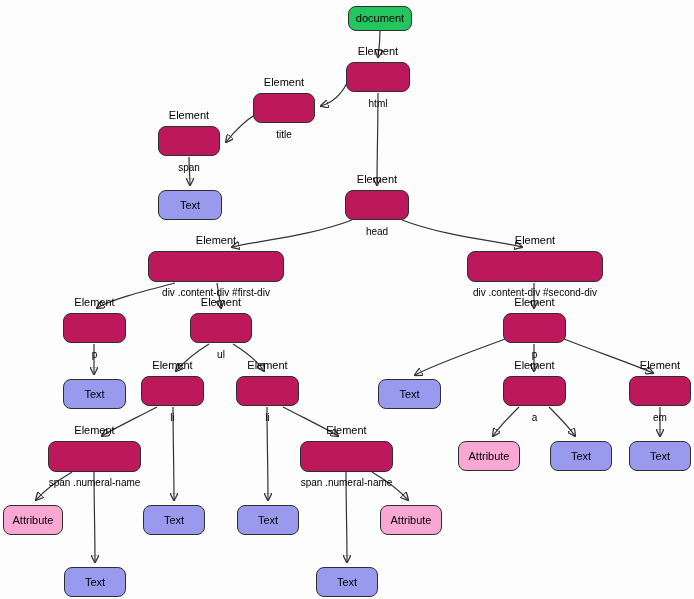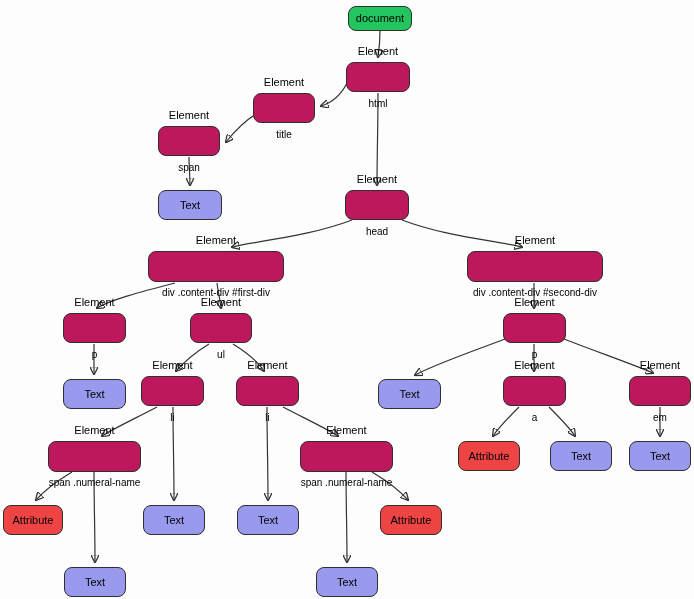--- a/index.html
+++ b/index.html
@@ -25,21 +25,21 @@
     border-radius: 8px;
     color: #000;
     text-align: center;
     padding: 0 2px;
   }
   .node .l1 { font-size: 11px; line-height: 13px; white-space: nowrap; }
   .node .l2 { font-size: 10px; line-height: 12px; white-space: nowrap; margin-top: 40px; }
   .node.doc  { background: #22c55e; height: 25px; }
   .node.el   { background: #be185d; }
   .node.txt  { background: #9999ee; }
-  .node.attr { background: #ef4444; text-align: center; }
+  .node.attr { background: #f9a8d4; text-align: center; }
 </style>
 </head>
 <body>
 
 <div class="canvas">
 
   <svg class="edges" width="694" height="599">
     <defs>
       <marker id="arrow" viewBox="0 0 8 8" refX="7" refY="4" markerWidth="7" markerHeight="7" orient="auto">
         <path d="M0,0 L8,4 L0,8 Z" fill="#333333"></path>

